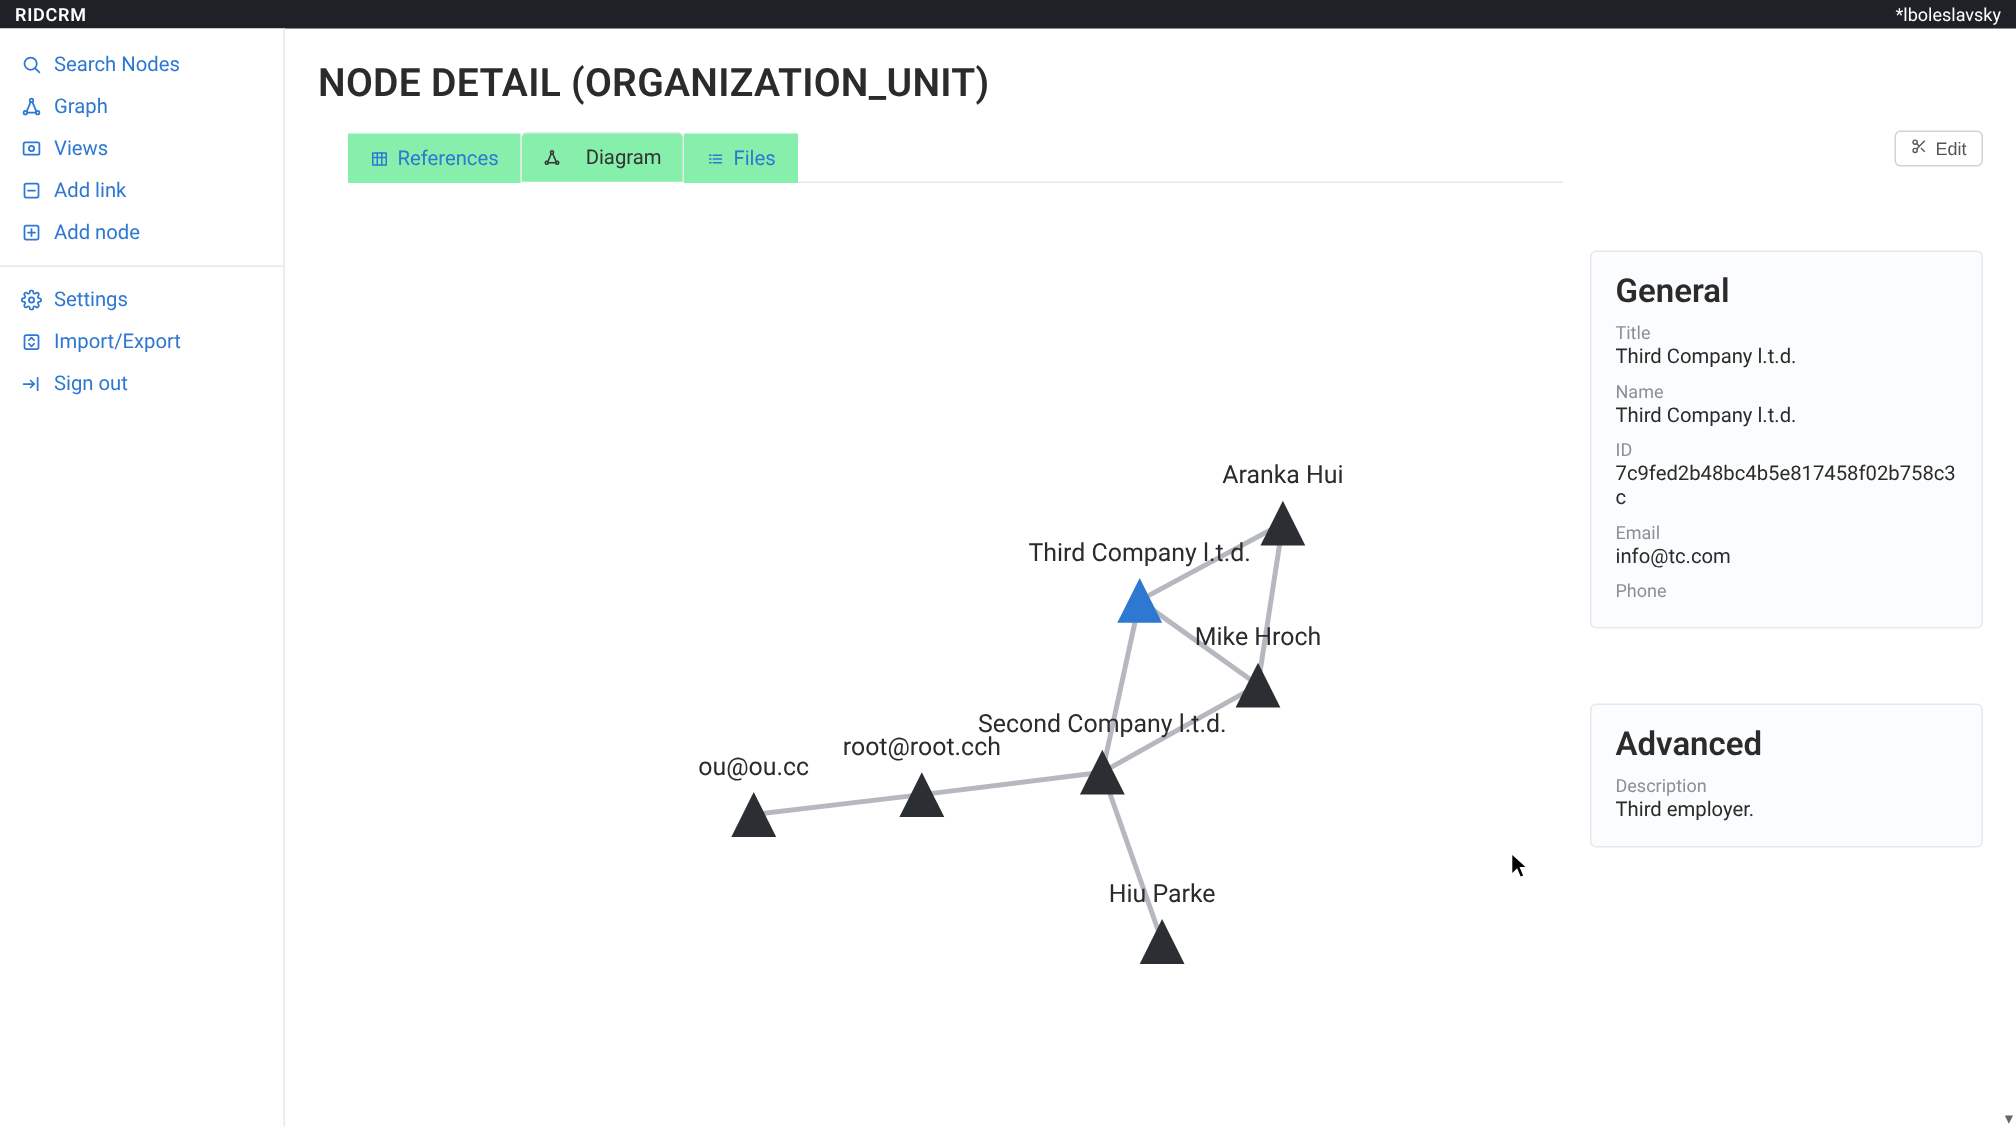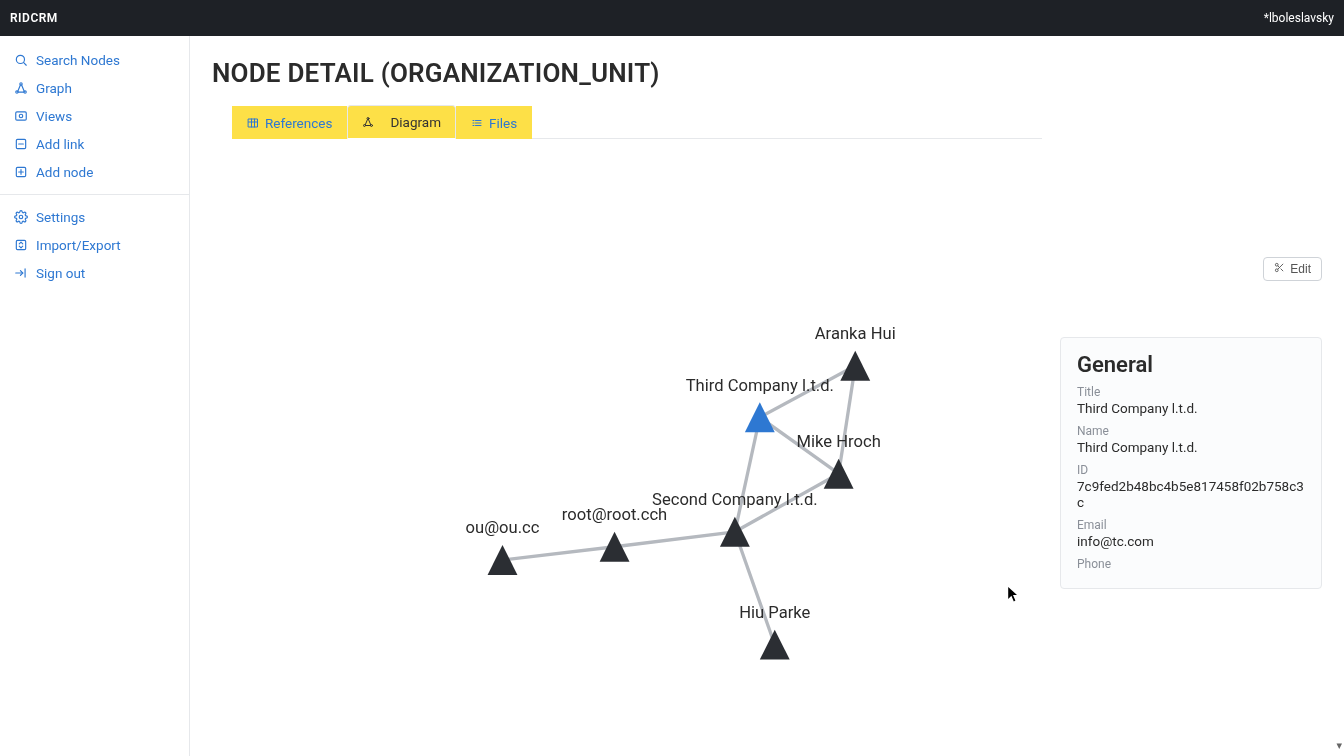--- a/index.html
+++ b/index.html
@@ -1,35 +1,35 @@
 <!DOCTYPE html>
 <html><head>
 <meta charset="utf-8">
 <style>
   * { box-sizing: border-box; margin: 0; padding: 0; }
   html, body { width: 1344px; height: 756px; font-family: -apple-system, BlinkMacSystemFont, "Segoe UI", Roboto, "Helvetica Neue", Arial, sans-serif; background: #fff; overflow: hidden; }
-  .topbar { height: 36px; background: #1e2126; color: #fff; display: flex; align-items: center; padding: 0 10px; font-size: 12px; justify-content: space-between; }
+  .topbar { height: 19px; background: #1e2126; color: #fff; display: flex; align-items: center; padding: 0 10px; font-size: 12px; justify-content: space-between; }
   .topbar .brand { font-weight: 600; letter-spacing: 0.5px; }
   .topbar .user { font-size: 12px; }
   .shell { display: flex; height: calc(100% - 24px); }
   .sidebar { width: 190px; border-right: 1px solid #e6e8eb; background: #fff; padding-top: 10px; }
   .sidebar ul { list-style: none; }
   .sidebar li { display: flex; align-items: center; gap: 8px; padding: 6px 14px; color: #2e78d2; font-size: 13.5px; cursor: pointer; }
   .sidebar li .s-icon { width: 14px; height: 14px; display: inline-flex; align-items: center; justify-content: center; color: #2e78d2; }
   .sidebar hr { border: none; border-top: 1px solid #e6e8eb; margin: 8px 0; }
   .main { flex: 1; display: flex; flex-direction: column; padding: 0 0 16px 0; }
   .page-title { font-size: 26px; font-weight: 600; color: #2b2b2b; padding: 22px 0 16px 22px; letter-spacing: 0.2px; }
   .content { display: flex; flex: 1; padding: 0 22px 10px 22px; gap: 18px; }
   .left-col { flex: 1; display: flex; flex-direction: column; }
   .tabs-row { display: flex; align-items: center; border-bottom: 1px solid #e6e8eb; margin-left: 20px; }
-  .tab { padding: 8px 14px; font-size: 13.5px; color: #2e78d2; display: inline-flex; align-items: center; gap: 6px; cursor: pointer; border: 1px solid transparent; border-bottom: none; position: relative; top: 1px; background: #fde047; }
+  .tab { padding: 8px 14px; font-size: 13.5px; color: #2e78d2; display: inline-flex; align-items: center; gap: 6px; cursor: pointer; border: 1px solid transparent; border-bottom: none; position: relative; top: 1px; background: #86efac; }
   .tab.active { color: #333; border: 1px solid #e6e8eb; border-bottom: 1px solid #fff; border-radius: 4px 4px 0 0; gap: 16px; }
   .tab .t-icon { width: 12px; height: 12px; display: inline-flex; align-items: center; justify-content: center; }
   .diagram-area { flex: 1; position: relative; }
-  .right-col { width: 262px; display: flex; flex-direction: column; gap: 14px; justify-content: center; }
+  .right-col { width: 262px; display: flex; flex-direction: column; gap: 14px; }
   .edit-row { display:flex; justify-content:flex-end; padding-bottom:6px;}
   .edit-btn { border: 1px solid #cfd3d8; background: #fff; border-radius: 4px; padding: 4px 10px; font-size: 12px; color: #555; display: inline-flex; align-items: center; gap: 5px; cursor: pointer; }
   .panel { border: 1px solid #e6e8eb; border-radius: 4px; background: #fbfcfd; padding: 14px 16px 16px 16px; margin-top: 36px; }
   .panel h2 { font-size: 22px; font-weight: 600; color: #2b2b2b; margin-bottom: 8px; }
   .field { margin-top: 8px; }
   .field .lbl { font-size: 12px; color: #8a8f98; }
   .field .val { font-size: 13.5px; color: #2b2b2b; margin-top: 1px; word-break: break-all; }
   
   .diagram-area text { font-family: inherit; }
   .cursor-ptr { position:absolute; left:796px; top:448px; width:10px; height:16px; }
@@ -249,17 +249,24 @@
           <div class="field">
               <div class="lbl">Email</div>
               <div class="val">info@tc.com</div>
             </div>
           <div class="field">
               <div class="lbl">Phone</div>
               <div class="val"></div>
             </div>
         </section>
 
+        <section class="panel">
+          <h2>Advanced</h2>
+          <div class="field">
+              <div class="lbl">Description</div>
+              <div class="val">Third employer.</div>
+            </div>
+        </section>
       </div>
     </div>
   </div>
 </div>
 <span class="scroll-indicator">▾</span>
 
 </body></html>

